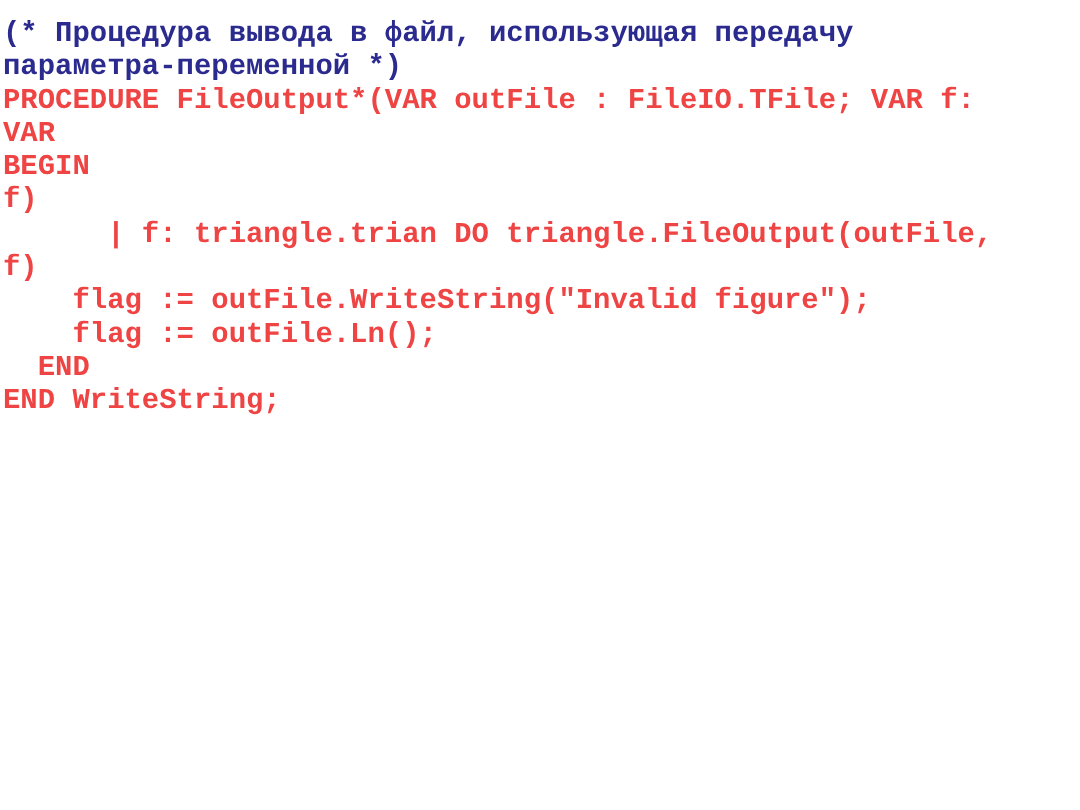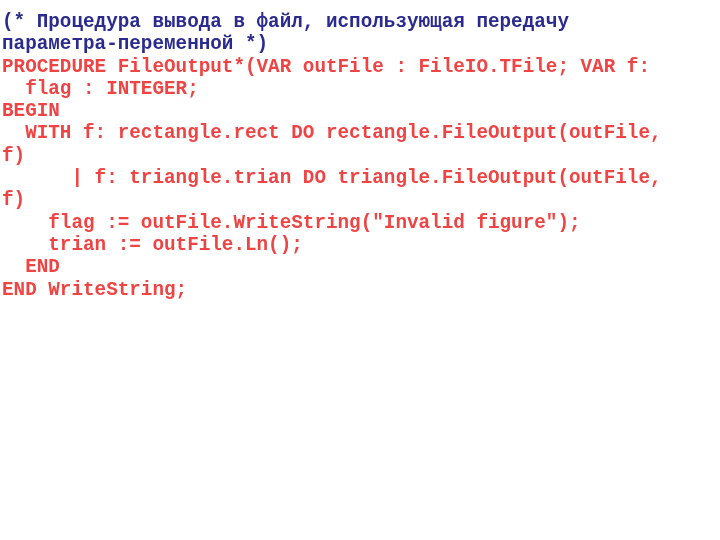--- a/index.html
+++ b/index.html
@@ -43,24 +43,23 @@
     color: transparent;
   }
 </style>
 </head>
 <body>
 
 <div id="code-listing">
     <div class="code-line comment">(* Процедура вывода в файл, использующая передачу</div>
     <div class="code-line comment">параметра-переменной *)</div>
     <div class="code-line code">PROCEDURE FileOutput*(VAR outFile : FileIO.TFile; VAR f:</div>
-    <div class="code-line code">  flag : INTEGER;</div>
+    <div class="code-line code">VAR</div>
     <div class="code-line code">BEGIN</div>
-    <div class="code-line code">  WITH f: rectangle.rect DO rectangle.FileOutput(outFile,</div>
     <div class="code-line code">f)</div>
     <div class="code-line code">      | f: triangle.trian DO triangle.FileOutput(outFile,</div>
     <div class="code-line code">f)</div>
     <div class="code-line code">    flag := outFile.WriteString("Invalid figure");</div>
-    <div class="code-line code">    trian := outFile.Ln();</div>
+    <div class="code-line code">    flag := outFile.Ln();</div>
     <div class="code-line code">  END</div>
     <div class="code-line code">END WriteString;</div>
     <div class="code-line blank">&nbsp;</div>
   </div>
 
 </body></html>

